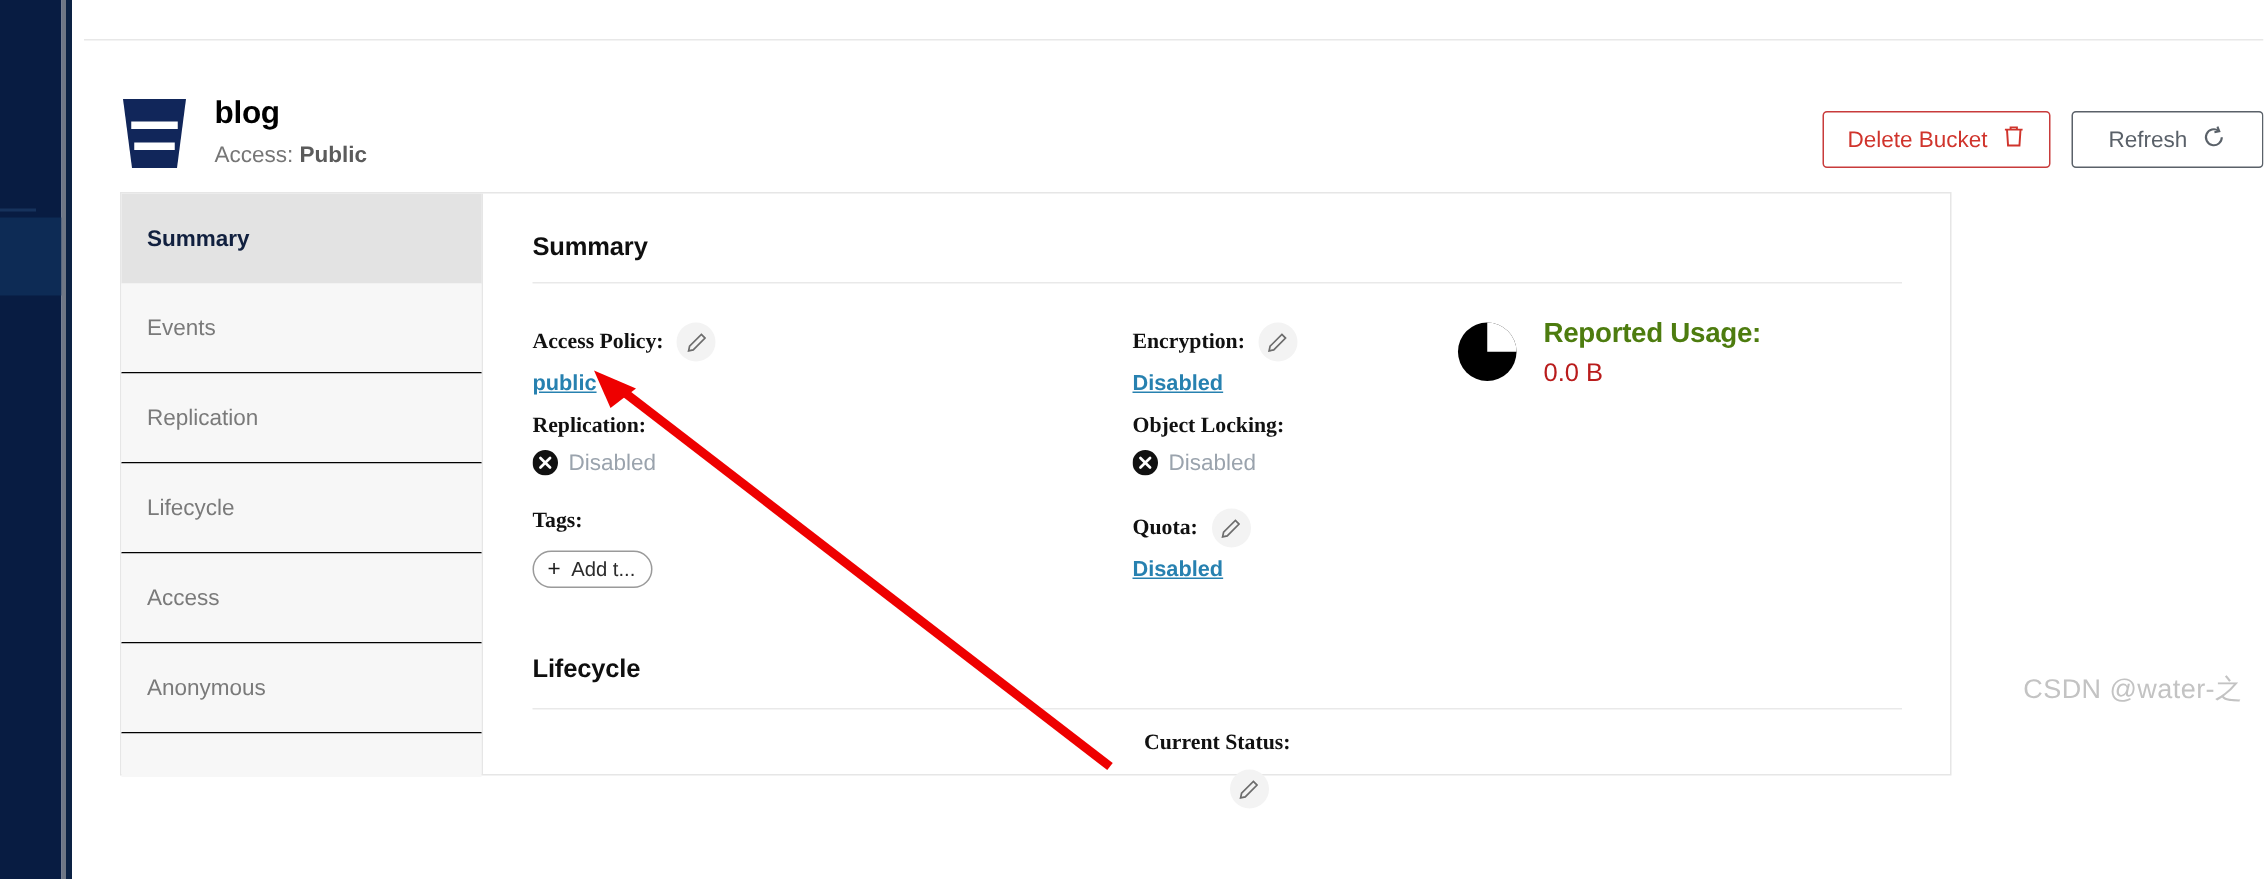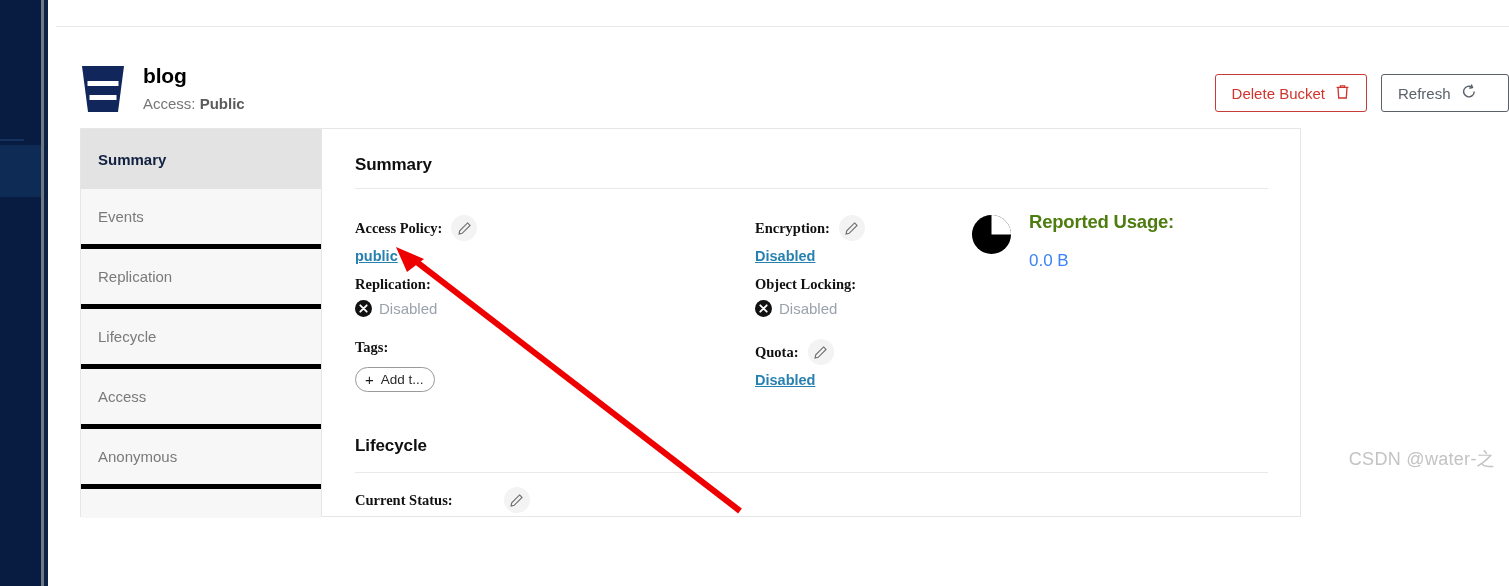--- a/index.html
+++ b/index.html
@@ -62,41 +62,41 @@
   .bucket-access {
     font-size: 15px; color: #767676; line-height: 22px; margin-top: 4px;
   }
   .bucket-access b { color: #5b5b5b; font-weight: bold; }
 
   .header-actions {
     position: absolute; right: 0; top: 74px; display: flex; gap: 14px;
   }
   .btn {
     height: 38px; min-width: 127px; padding: 0 16px;
-    display: inline-flex; align-items: center; justify-content: flex-start; gap: 10px;
+    display: inline-flex; align-items: center; justify-content: center; gap: 10px;
     background: #fff; border-radius: 3px; font-size: 15px; cursor: pointer;
     white-space: nowrap;
   }
   .btn-danger { border: 1px solid #c83b3b; color: #d0342c; }
   .btn-default { border: 1px solid #5a6169; color: #5a6169; min-width: 128px; }
 
   
   .card {
     position: absolute; left: 32px; top: 128px; width: 1221px; height: 389px;
     border: 1px solid #e6e6e6; background: #fff; display: flex;
   }
 
   
   .side-tabs {
     width: 241px; flex: 0 0 241px; background: #f7f7f7;
     border-right: 1px solid #e6e6e6;
   }
   .side-tab {
     height: 60px; display: flex; align-items: center; padding-left: 17px;
-    font-size: 15px; color: #7a7a7a; border-bottom: 5px solid #000000;
+    font-size: 15px; color: #7a7a7a; border-bottom: 1px solid #000000;
     cursor: pointer; background: #f7f7f7;
   }
   .side-tab.active {
     background: #e3e3e3; color: #11203f; font-weight: bold; border-bottom: none;
   }
   .side-tab-filler { height: 29px; background: #f7f7f7; }
 
   
   .content { flex: 1; position: relative; padding: 26px 32px 0 33px; }
   .section-title {
@@ -123,21 +123,21 @@
     display: inline-flex; align-items: center; justify-content: center;
     cursor: pointer; flex: 0 0 26px;
   }
   
   .x-icon { width: 17px; height: 17px; flex: 0 0 17px; }
 
   
   .usage { position: absolute; left: 616px; top: 55px; display: flex; align-items: flex-start; gap: 17px; }
   .usage-pie { width: 41px; height: 41px; flex: 0 0 41px; margin-top: 3px; }
   .usage-title { font-size: 18.5px; font-weight: bold; color: #4d7c0f; letter-spacing: -0.2px; }
-  .usage-value { font-size: 17px; color: #3b82f6; margin-top: 18px; }
+  .usage-value { font-size: 17px; color: #b91c1c; margin-top: 6px; }
 
   
   .add-tag {
     display: inline-flex; align-items: center; gap: 7px;
     height: 25px; padding: 0 12px 0 9px; border: 1px solid #9a9a9a;
     border-radius: 13px; font-size: 13.5px; color: #2b2b2b;
     background: #fff; cursor: pointer; max-width: 80px; overflow: hidden;
     white-space: nowrap;
   }
   .add-tag .plus { font-size: 15px; line-height: 1; color: #1b1b1b; }
@@ -330,21 +330,21 @@
             <span>
               <div class="usage-title">Reported Usage:</div>
               <div class="usage-value">0.0 B</div>
             </span>
           </div>
         </div>
 
         <div style="margin-top:-7px;">
           <div class="section-title">Lifecycle</div>
           <div class="hr" style="margin-top:16px;"></div>
-          <div class="fld-row" style="margin-top:14px;">
+          <div class="fld-row" style="margin-top:14px;flex-direction:column;">
             <span class="lbl">Current Status:</span>
             <span class="edit-icon" style="margin-left:42px;">
               <svg width="15" height="15" viewBox="0 0 16 16" fill="none" stroke="#6d6d6d" stroke-width="1.2">
                 <path d="M11.3 2.1l2.6 2.6-8.4 8.4-3.3.7.7-3.3z"></path>
               </svg>
             </span>
           </div>
         </div>
 
       </div>

